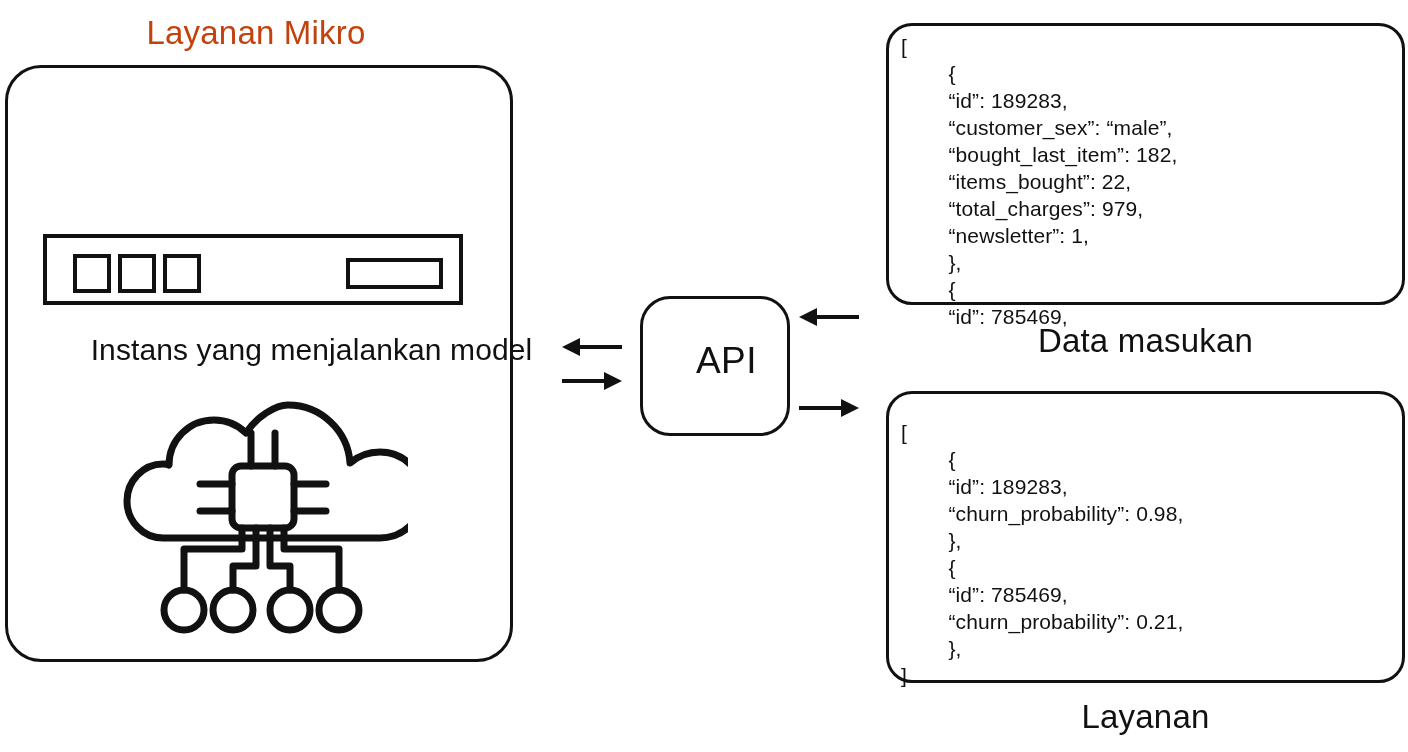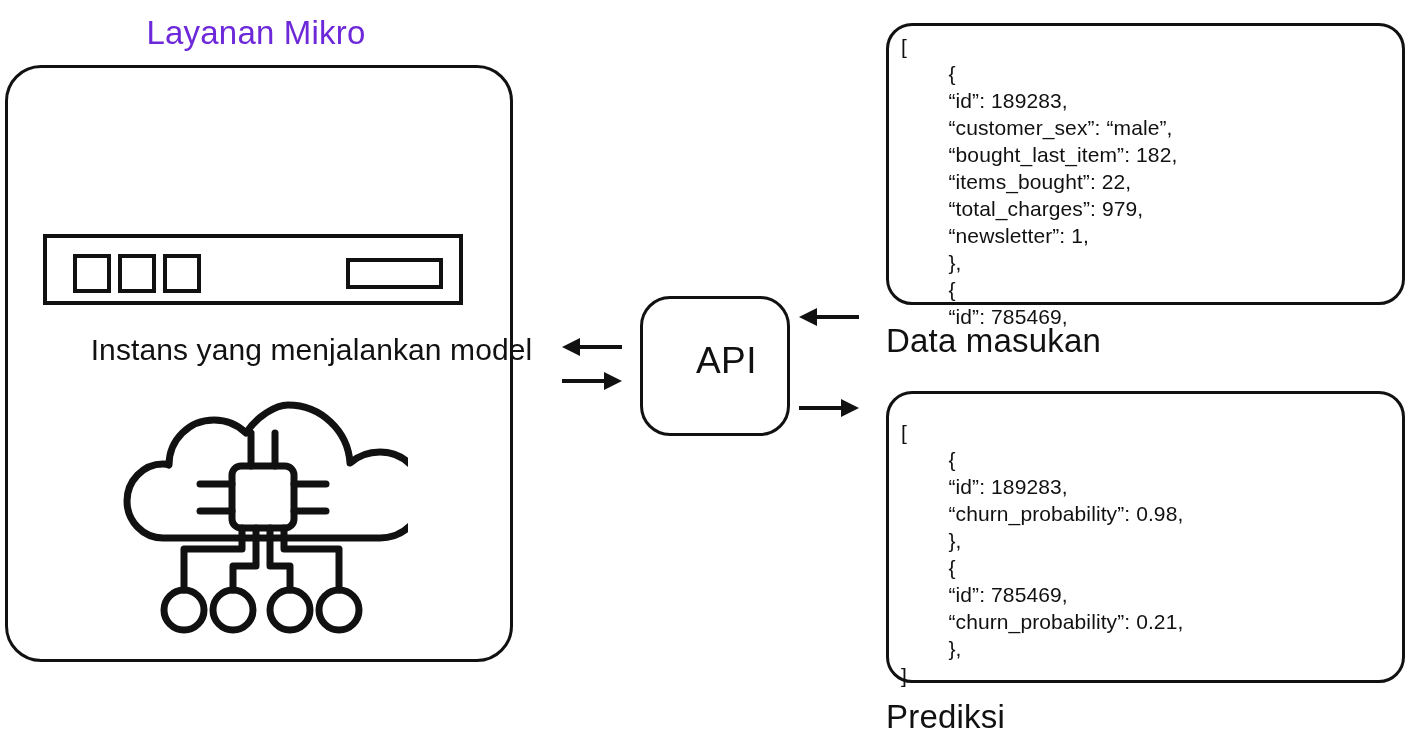--- a/index.html
+++ b/index.html
@@ -27,21 +27,21 @@
 
   
   #microservice-title {
     position: absolute;
     left: 0;
     top: 14px;
     width: 512px;
     text-align: center;
     font-size: 33px;
     letter-spacing: 0.2px;
-    color: #6d28d9;
+    color: #c2410c;
   }
   #microservice-panel {
     left: 5px;
     top: 65px;
     width: 508px;
     height: 597px;
     border-radius: 36px;
   }
 
   
@@ -146,21 +146,21 @@
     line-height: 27px;
     white-space: pre;
     color: #111111;
     letter-spacing: 0.1px;
   }
   #input-code  { left: 901px; top: 33px; }
   #output-code { left: 901px; top: 419px; }
 
   .box-caption {
     position: absolute;
-    text-align: left;
+    text-align: center;
     font-size: 33px;
     letter-spacing: 0.2px;
   }
   #input-caption  { left: 886px; top: 322px; width: 519px; }
   #output-caption { left: 886px; top: 698px; width: 519px; }
 </style>
 </head>
 <body>
 
 <div id="microservice-title">Layanan Mikro</div>
@@ -264,13 +264,13 @@
 <div class="code-block" id="output-code">[
         {
         “id”: 189283,
         “churn_probability”: 0.98,
         },
         {
         “id”: 785469,
         “churn_probability”: 0.21,
         },
 ]</div>
-<div class="box-caption" id="output-caption">Prediksi</div>
+<div class="box-caption" id="output-caption">Layanan</div>
 
 </body></html>

